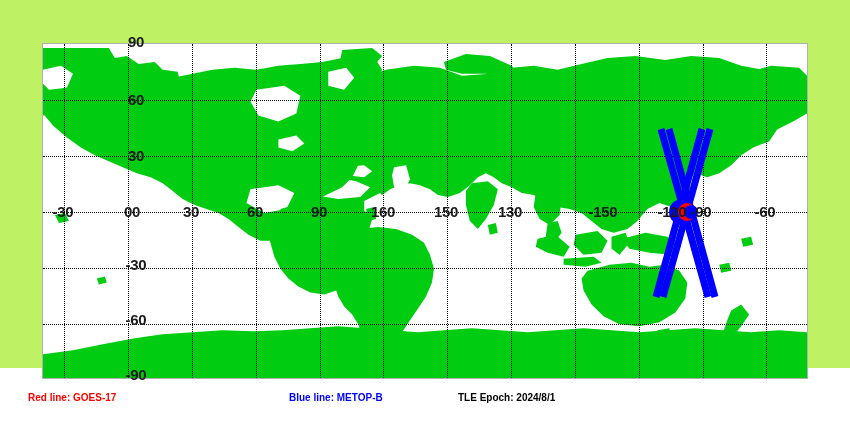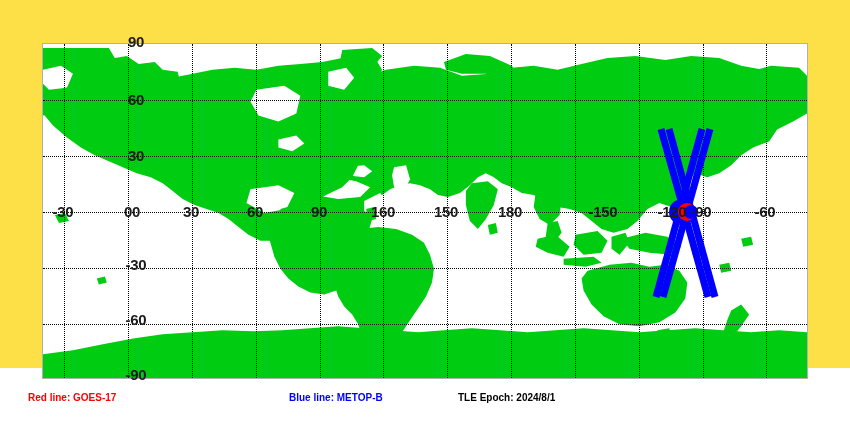--- a/index.html
+++ b/index.html
@@ -1,18 +1,18 @@
 <!DOCTYPE html>
 <html><head>
 <meta charset="utf-8">
 <style>
   html,body{margin:0;padding:0;background:#ffffff;}
   body{width:850px;height:425px;overflow:hidden;
        font-family:"Liberation Sans",sans-serif;}
-  #root{position:relative;width:850px;height:368px;background:#fde047;}
+  #root{position:relative;width:850px;height:368px;background:#bef264;}
 
   
   #plot{position:absolute;left:42px;top:43px;width:766px;height:336px;
         border:1px solid #b0b0b0;box-sizing:border-box;background:#ffffff;
         overflow:hidden;}
   #mapsvg{position:absolute;left:0;top:0;width:100%;height:100%;display:block;}
 
   
   .gl{position:absolute;background:transparent;}
   .gl-v{width:0;border-left:1px dotted #000;}
@@ -179,21 +179,21 @@
   <div class="lab lab-lat" style="left:136px;top:319px;">-60</div>
   <div class="lab lab-lat" style="left:136px;top:374px;">-90</div>
 
   <div class="lab lab-lon" style="left:63px;top:211px;">-30</div>
   <div class="lab lab-lon" style="left:128px;top:211px;">0</div>
   <div class="lab lab-lon" style="left:191px;top:211px;">30</div>
   <div class="lab lab-lon" style="left:255px;top:211px;">60</div>
   <div class="lab lab-lon" style="left:319px;top:211px;">90</div>
   <div class="lab lab-lon" style="left:383px;top:211px;">160</div>
   <div class="lab lab-lon" style="left:446px;top:211px;">150</div>
-  <div class="lab lab-lon" style="left:510px;top:211px;">180</div>
+  <div class="lab lab-lon" style="left:510px;top:211px;">130</div>
   <div class="lab lab-lon" style="left:574px;top:211px;margin-left:29px;">-150</div>
   <div class="lab lab-lon" style="left:672px;top:211px;">-120</div>
   <div class="lab lab-lon" style="left:701px;top:211px;">-90</div>
   <div class="lab lab-lon" style="left:765px;top:211px;">-60</div>
 
   <div id="footer">
     <div class="leg" id="leg-red" style="color:#ff0000;">Red line: GOES-17</div>
     <div class="leg" id="leg-blue" style="color:#0000ff;margin-left:39px;">Blue line: METOP-B</div>
     <div class="leg" id="leg-epoch">TLE Epoch: 2024/8/1</div>
   </div>

